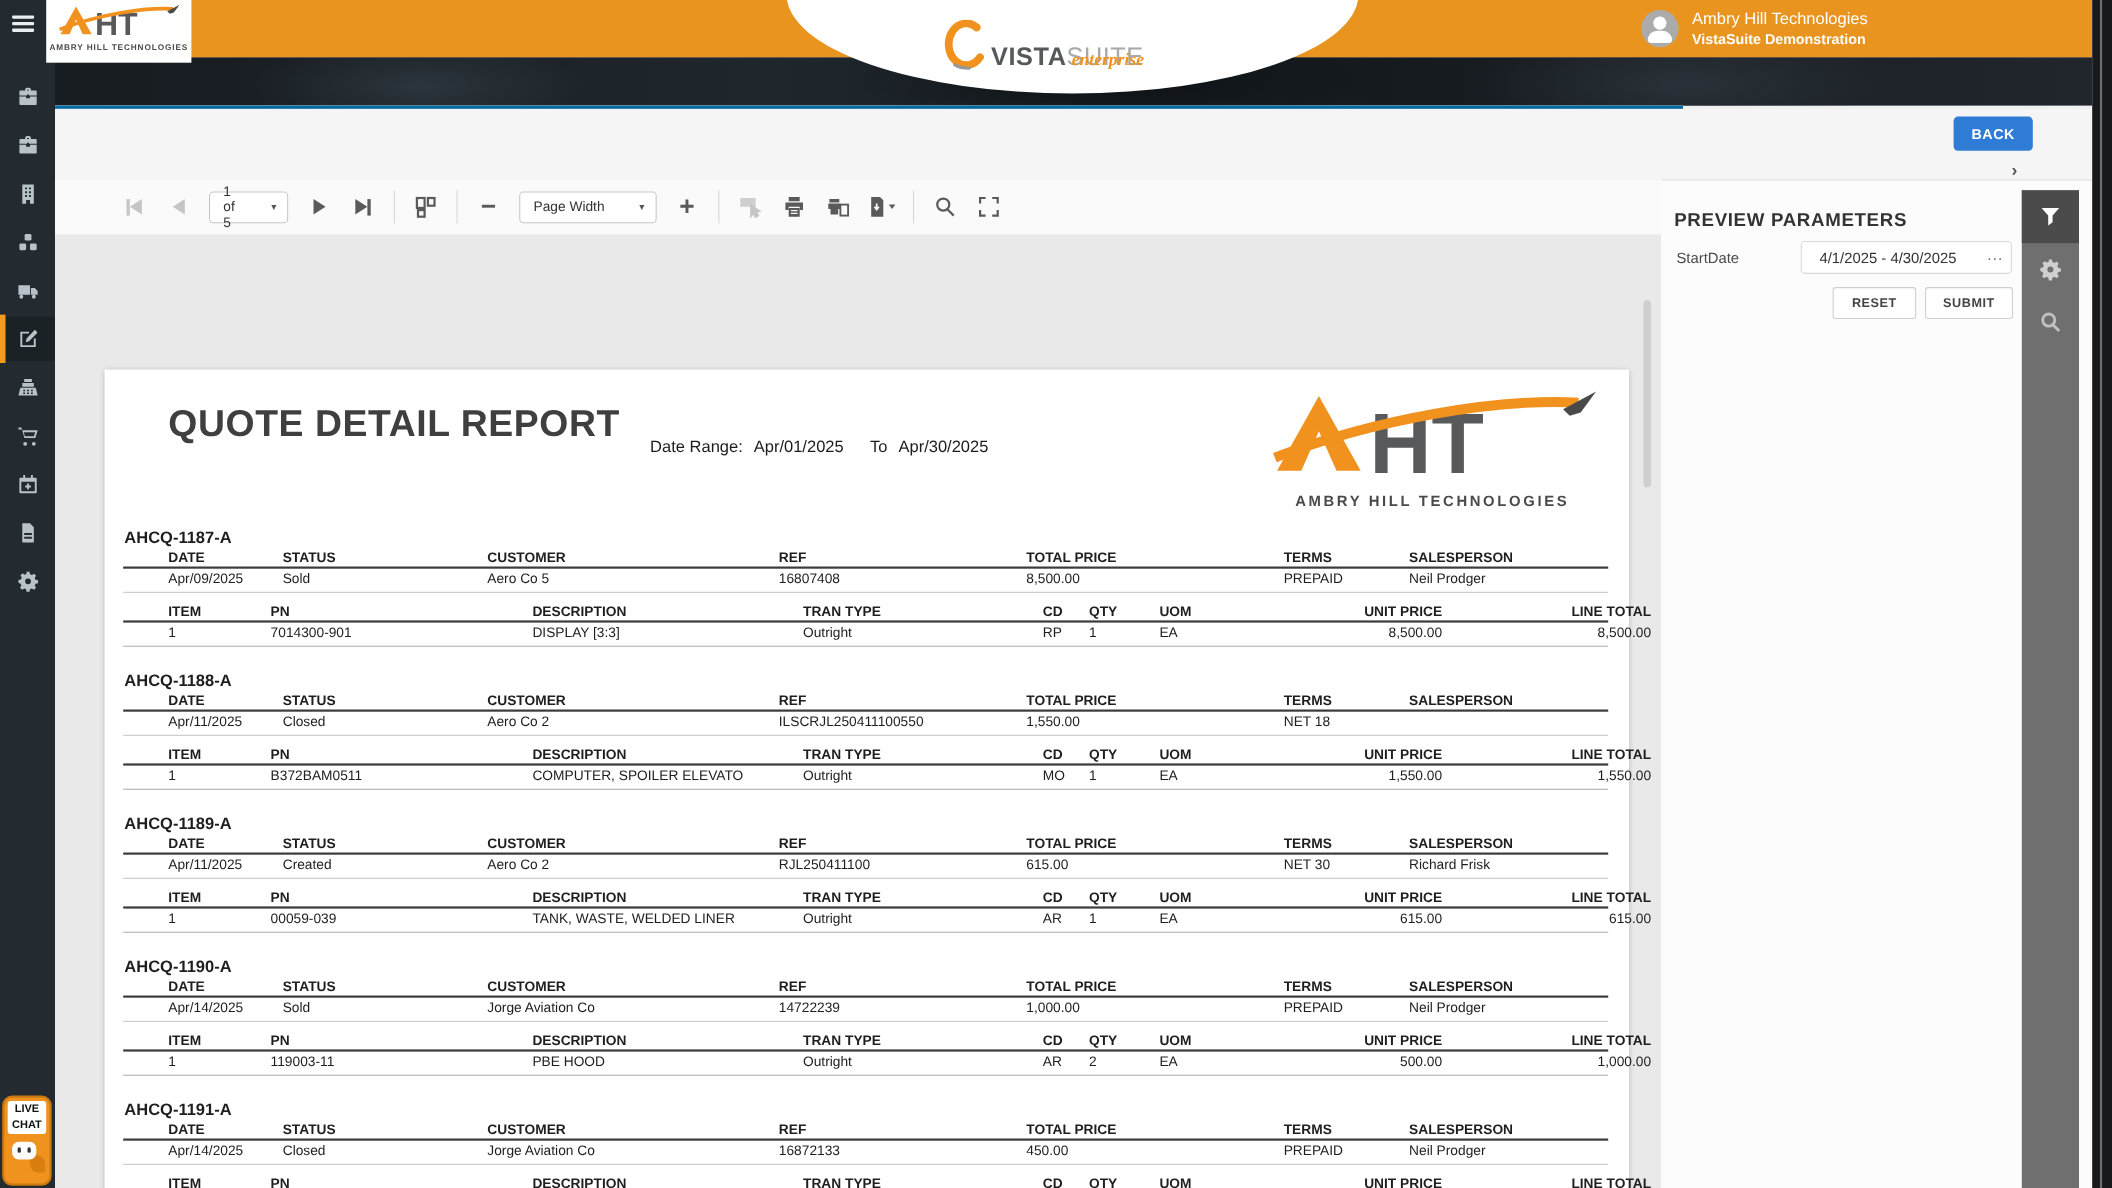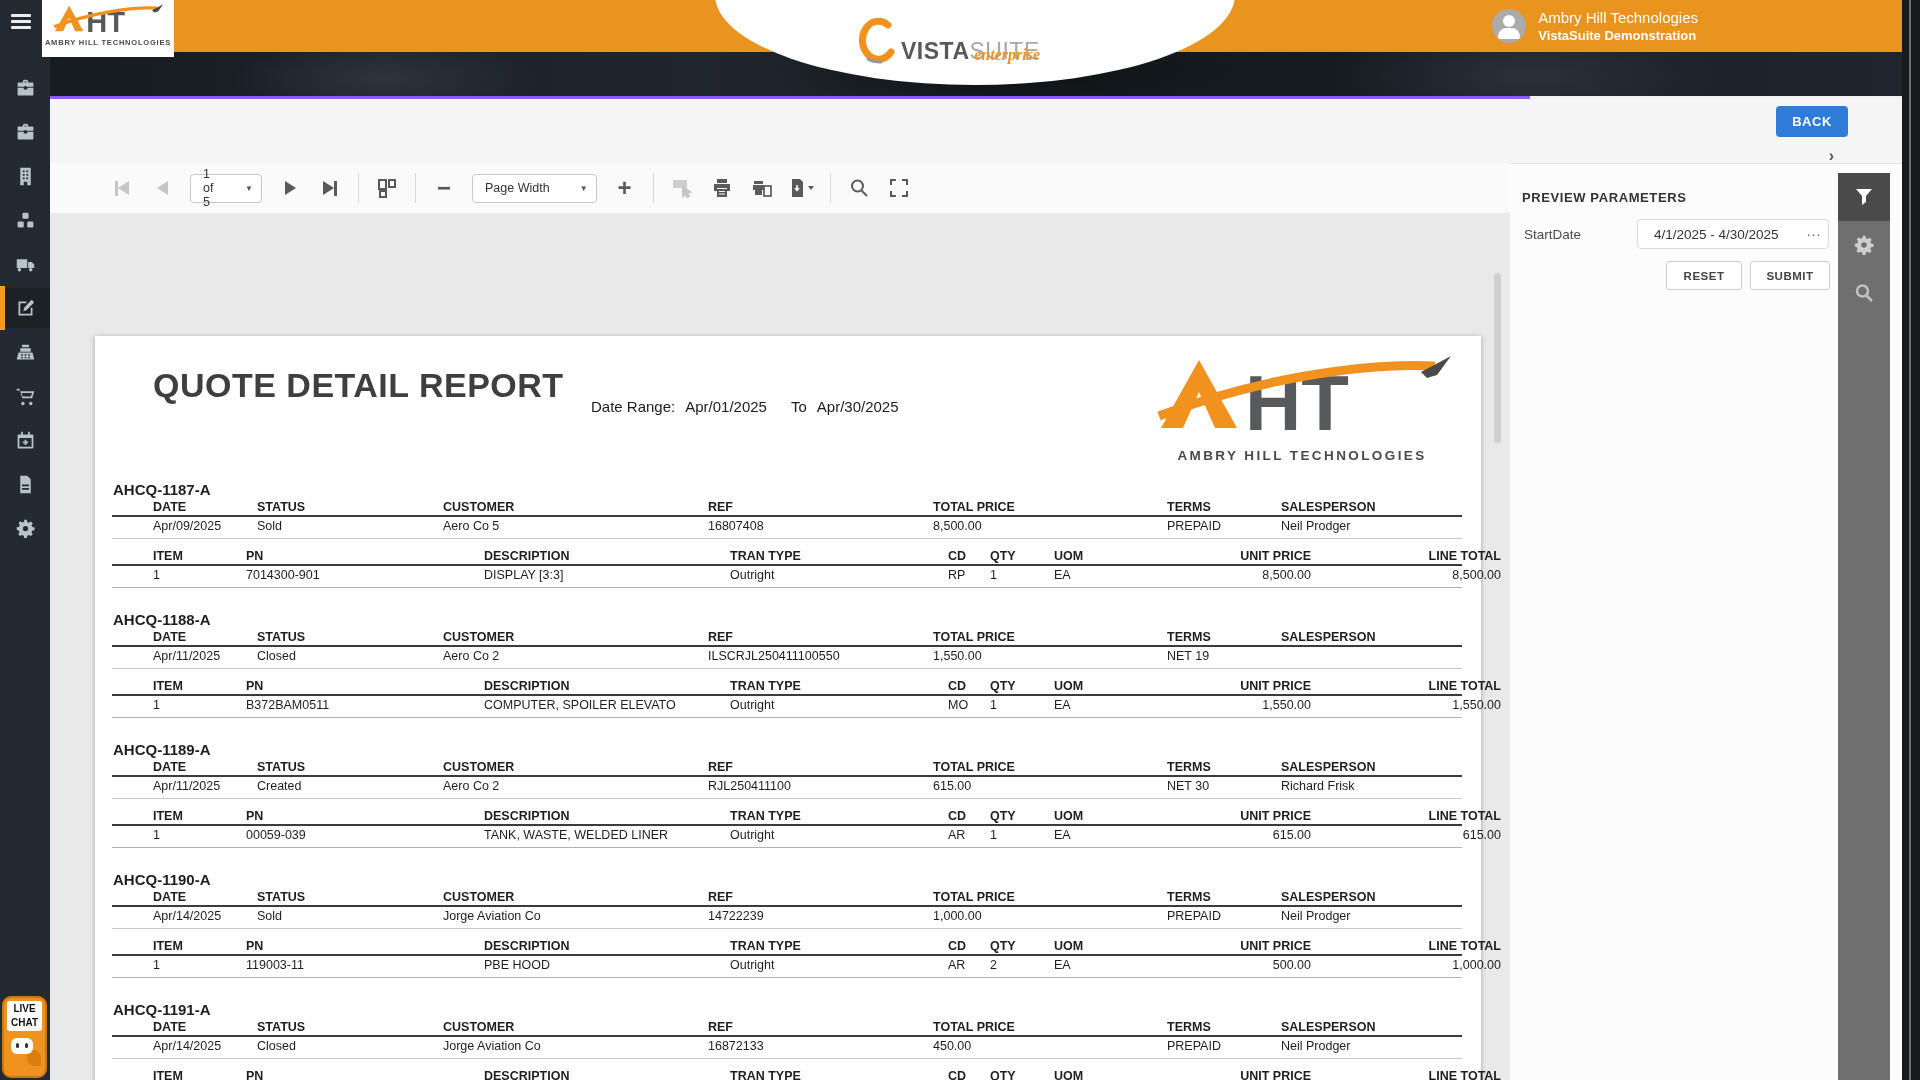--- a/index.html
+++ b/index.html
@@ -48,21 +48,21 @@
   
   .banner { position:absolute; left:50px; top:52px; width:1852px; height:44px; z-index:1;
     background:
       radial-gradient(ellipse 220px 60px at 18% 60%, #2c353c 0%, rgba(0,0,0,0) 70%),
       radial-gradient(ellipse 320px 70px at 52% 40%, #0d1114 0%, rgba(0,0,0,0) 75%),
       radial-gradient(ellipse 280px 80px at 80% 55%, #2a3138 0%, rgba(0,0,0,0) 70%),
       linear-gradient(90deg,#171c21,#1f262c 35%,#141a1e 65%,#20262c); }
 
   
   .content { position:absolute; left:50px; top:96px; width:1480px; height:984px; background:#f1f1f1;
-             border-top:3px solid #8b5cf6; z-index:2; }
+             border-top:3px solid #0369a1; z-index:2; }
   .backrow { position:absolute; left:0; top:0; width:1852px; height:64px; background:#f5f5f5; }
   .btn-back { position:absolute; right:54px; top:7px; width:72px; height:31px; background:#2F7CD6; color:#fff;
               border:none; border-radius:4px; font-size:13px; font-weight:bold; letter-spacing:.5px; cursor:pointer; }
   .panel-chevron { position:absolute; right:68px; top:48px; font-size:16px; color:#555; cursor:pointer; font-weight:bold; }
 
   
   .viewer { position:absolute; left:0; top:64px; width:1460px; height:920px; background:#e9e9e9; }
   .toolbar { position:absolute; left:0; top:0; width:1460px; height:50px; background:#fafafa; display:flex; align-items:center; padding-left:52px; }
   .tb { height:30px; min-width:30px; display:flex; align-items:center; justify-content:center; margin:0 5px; cursor:pointer; color:#5a5a5a; }
   .tb svg { stroke:#5a5a5a; fill:none; stroke-width:2; }
@@ -100,21 +100,21 @@
   .ln.thin  { height:1px; background:#b2b2b2; }
   .c1{left:1px}.c2{left:105px}.c3{left:291px}.c4{left:556px}.c5{left:781px}.c6{left:1015px}.c7{left:1129px}
   .i1{left:1px}.i2{left:94px}.i3{left:332px}.i4{left:578px}.i5{left:796px}.i6{left:838px}.i7{left:902px}
   .i8{right:191px}.i9{right:1px}
   .r-top1{top:19px}.r-line1{top:34px}.r-val1{top:38px}.r-sep{top:57px}.r-top2{top:68px}.r-line2{top:83px}.r-val2{top:87px}.r-line3{top:106px}
 
   .vscroll-thumb { position:absolute; left:1444px; top:110px; width:7px; height:170px; background:#cfcfcf; border-radius:4px; }
 
   
   .params { position:absolute; left:1460px; top:64px; width:392px; height:920px; background:#fcfcfc; border-top:1px solid #e2e2e2; }
-  .params-title { position:absolute; left:12px; top:26px; font-size:13px; font-weight:bold; color:#333; letter-spacing:.6px; }
+  .params-title { position:absolute; left:12px; top:26px; font-size:17px; font-weight:bold; color:#333; letter-spacing:.6px; }
   .param-label { position:absolute; left:14px; top:63px; font-size:13.5px; color:#4a4a4a; }
   .param-input { position:absolute; left:127px; top:55px; width:192px; height:30px; background:#fff;
                  border:1px solid #d9d9d9; border-radius:4px; font-size:13.5px; color:#333;
                  font-family:"Liberation Sans",sans-serif; padding:0 30px 0 16px; }
   .param-ellipsis { position:absolute; left:291px; top:56px; width:26px; height:28px; text-align:center;
                     line-height:22px; font-size:14px; color:#666; letter-spacing:1px; cursor:pointer; }
   .btn-outline { position:absolute; top:97px; height:29px; background:#fff; border:1px solid #cfcfcf; border-radius:3px;
                  font-size:11.5px; font-weight:bold; color:#444; letter-spacing:.5px; cursor:pointer; }
   .btn-reset { left:156px; width:76px; }
   .btn-submit{ left:240px; width:80px; }
@@ -400,21 +400,21 @@
                 <span class="c6">TERMS</span>
       <span class="c7">SALESPERSON</span>
     </div>
     <div class="ln thick r-line1"></div>
     <div class="qrow r-val1">
       <span class="c1">Apr/11/2025</span>
                 <span class="c2">Closed</span>
       <span class="c3">Aero Co 2</span>
                 <span class="c4">ILSCRJL250411100550</span>
       <span class="c5">1,550.00</span>
-                <span class="c6">NET 19</span>
+                <span class="c6">NET 18</span>
       <span class="c7"></span>
     </div>
     <div class="ln mid r-sep"></div>
     <div class="qrow hdr r-top2">
       <span class="i1">ITEM</span>
                 <span class="i2">PN</span>
                 <span class="i3">DESCRIPTION</span>
       <span class="i4">TRAN TYPE</span>
                 <span class="i5">CD</span>
                 <span class="i6">QTY</span>

